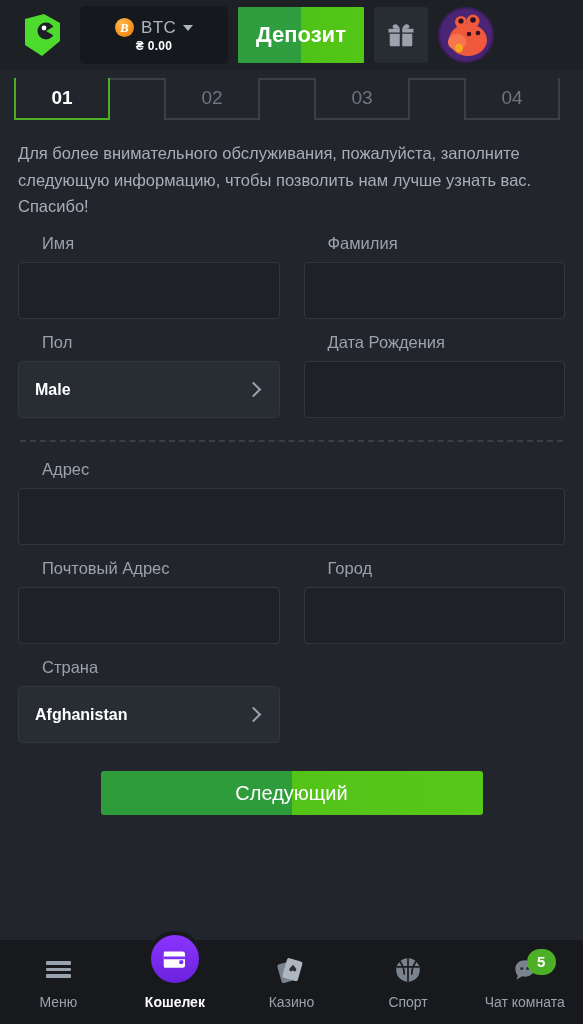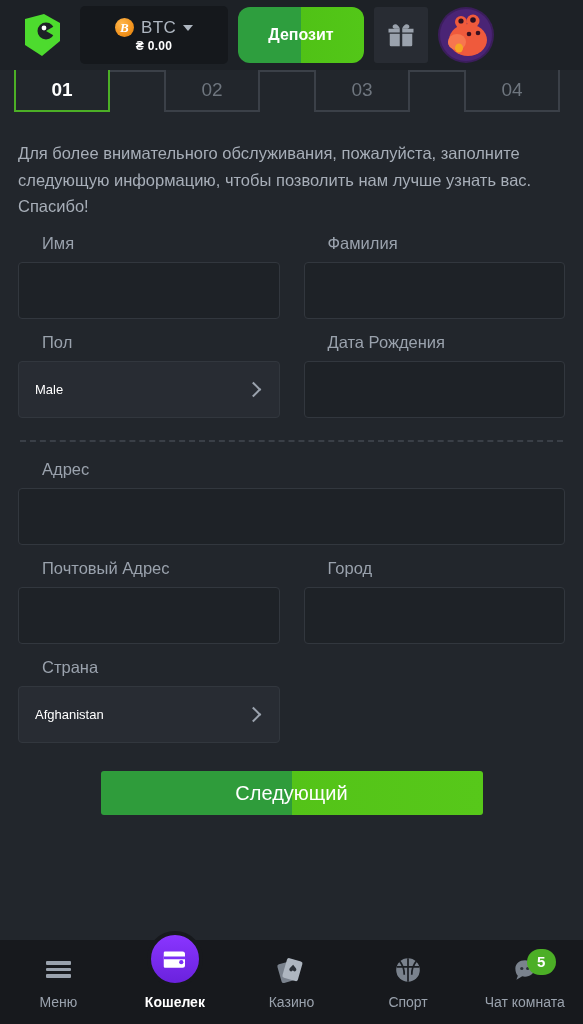--- a/index.html
+++ b/index.html
@@ -47,44 +47,44 @@
   .chev-down {
     width: 0; height: 0;
     border-left: 5px solid transparent;
     border-right: 5px solid transparent;
     border-top: 6px solid #aeb6c0;
   }
   .cur-bal { color: #fff; font-size: 12px; font-weight: bold; letter-spacing: .3px;}
 
   .deposit-btn {
     width: 126px; height: 56px; flex: 0 0 126px;
-    border-radius: 12px;
+    border-radius: 1px;
     background: linear-gradient(90deg, #2e9e3e 0%, #2e9e3e 50%, #50c216 50%, #53c718 100%);
-    color: #fff; font-size: 16px; font-weight: bold;
+    color: #fff; font-size: 22px; font-weight: bold;
     display:flex; align-items:center; justify-content:center;
     border: none; cursor: pointer;
     font-family: "Liberation Sans", sans-serif;
   }
   .gift-btn {
     width: 54px; height: 56px; flex: 0 0 54px;
     background: #282c33; border-radius: 3px;
     display:flex; align-items:center; justify-content:center;
     cursor: pointer;
   }
   .avatar {
     width: 56px; height: 56px; flex: 0 0 56px; border-radius: 50%;
     background: radial-gradient(circle at 50% 50%, #5b2d86 0%, #3a1d5a 70%, #2a1440 100%);
     display:flex; align-items:center; justify-content:center;
     overflow: hidden; cursor: pointer;
   }
 
   
   .steps {
     flex: 0 0 50px; height: 50px;
-    display: flex; align-items: flex-start;
+    display: flex; align-items: flex-end;
     padding: 0 14px;
   }
   .step {
     flex: 1; height: 42px;
     display: flex; align-items: center; justify-content: center;
     font-size: 19px; color: #6e757e;
     border-left: 2px solid #3b4048;
     border-right: 2px solid #3b4048;
     border-bottom: 2px solid #3b4048;
     border-top: none;
@@ -136,21 +136,21 @@
 
   .select {
     width: 100%; height: 57px;
     background: #282c33;
     border: 1px solid #32373e;
     border-radius: 4px;
     display: flex; align-items: center; justify-content: space-between;
     padding: 0 16px;
     cursor: pointer;
   }
-  .select-val { color: #fff; font-size: 13px; font-weight: normal; }
+  .select-val { color: #fff; font-size: 16px; font-weight: bold; }
   .chev-right {
     width: 11px; height: 11px;
     border-right: 2.4px solid #9aa2ad;
     border-top: 2.4px solid #9aa2ad;
     transform: rotate(45deg);
     margin-right: 4px;
   }
 
   .divider {
     margin: 22px 2px 4px 2px;

